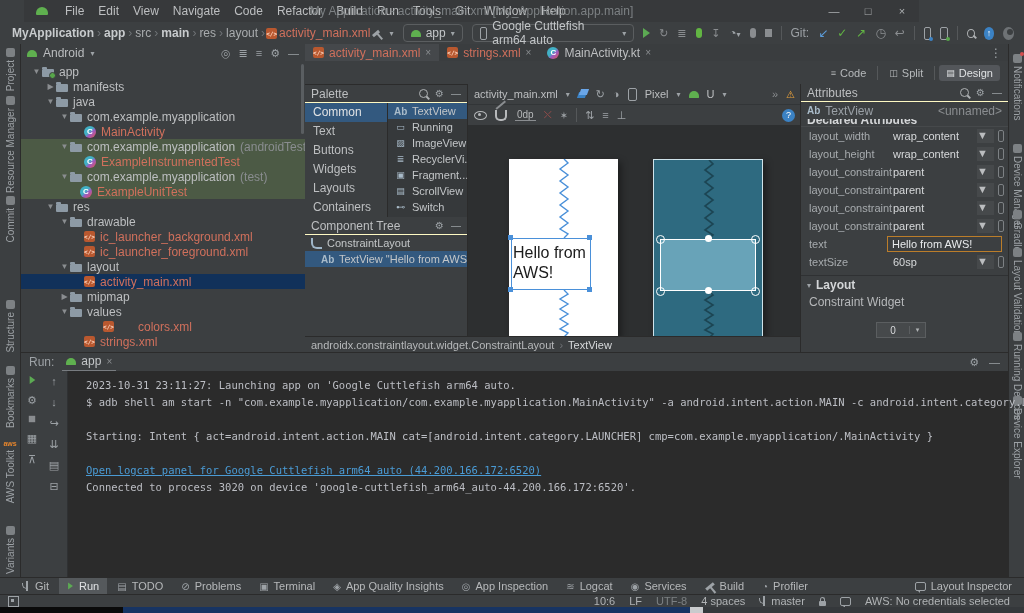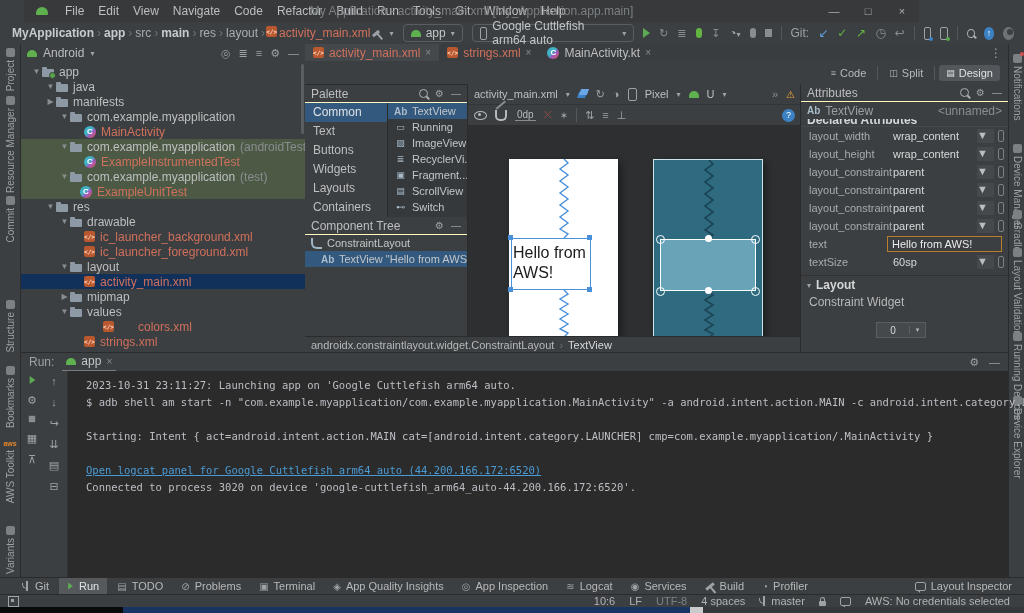--- a/index.html
+++ b/index.html
@@ -222,21 +222,21 @@
       </nav>
     <span class="win-title">My Application - activity_main.xml [My_Application.app.main]</span>
     <div class="win-btns">
       <span class="win-btn g" data-glyph="—"></span>
       <span class="win-btn g" data-glyph="□"></span>
       <span class="win-btn g" data-glyph="×"></span>
     </div>
   </div>
 
   <div id="toolbar" class="abs">
-    <div id="crumbs" style="display:flex;padding-left:10px;">
+    <div id="crumbs" style="display:flex;align-items:center;padding-left:10px;">
         <span class="crumb b">MyApplication</span>
         <span class="sep g" data-glyph="›"></span>
         <span class="crumb b">app</span>
         <span class="sep g" data-glyph="›"></span>
         <span class="crumb">src</span>
         <span class="sep g" data-glyph="›"></span>
         <span class="crumb b">main</span>
         <span class="sep g" data-glyph="›"></span>
         <span class="crumb">res</span>
         <span class="sep g" data-glyph="›"></span>
@@ -353,28 +353,28 @@
         <span class="g" data-glyph="—"></span>
       </span>
     </div>
     <div class="tree" id="ptree">
         <div class="trow" style="padding-left: 10px;">
           <span class="chev g" data-glyph="▼"></span>
           <span class="ic-folder appdot i"></span>
           <span class="lbl">app</span>
         </div>
         <div class="trow" style="padding-left: 24px;">
+          <span class="chev g" data-glyph="▶"></span>
+          <span class="ic-folder i"></span>
+          <span class="lbl">manifests</span>
+        </div>
+        <div class="trow" style="padding-left: 24px;">
           <span class="chev g" data-glyph="▼"></span>
           <span class="ic-folder i"></span>
           <span class="lbl">java</span>
-        </div>
-        <div class="trow" style="padding-left: 24px;">
-          <span class="chev g" data-glyph="▶"></span>
-          <span class="ic-folder i"></span>
-          <span class="lbl">manifests</span>
         </div>
         <div class="trow" style="padding-left: 38px;">
           <span class="chev g" data-glyph="▼"></span>
           <span class="ic-folder i"></span>
           <span class="lbl">com.example.myapplication</span>
         </div>
         <div class="trow" style="padding-left: 52px;">
           <span class="chev g" data-glyph=""></span>
           <span class="ic-kt i"></span>
           <span class="lbl orange">MainActivity</span>

